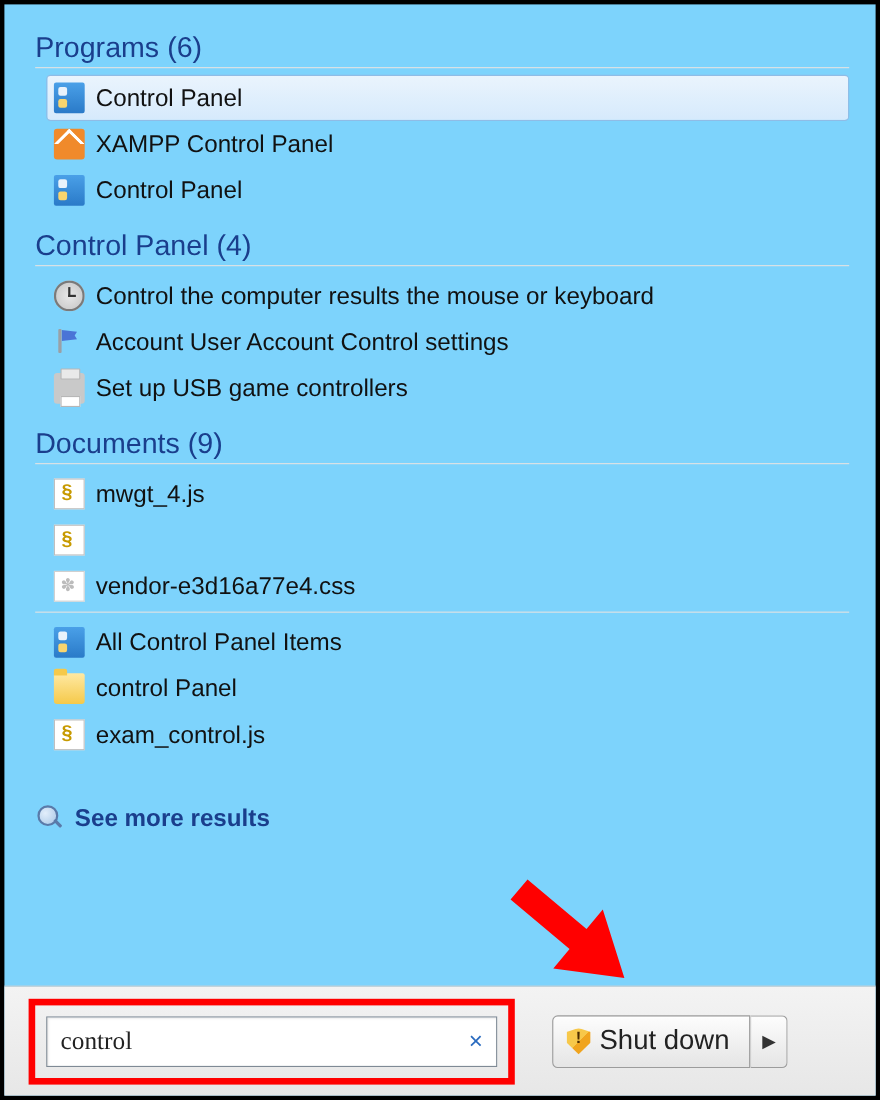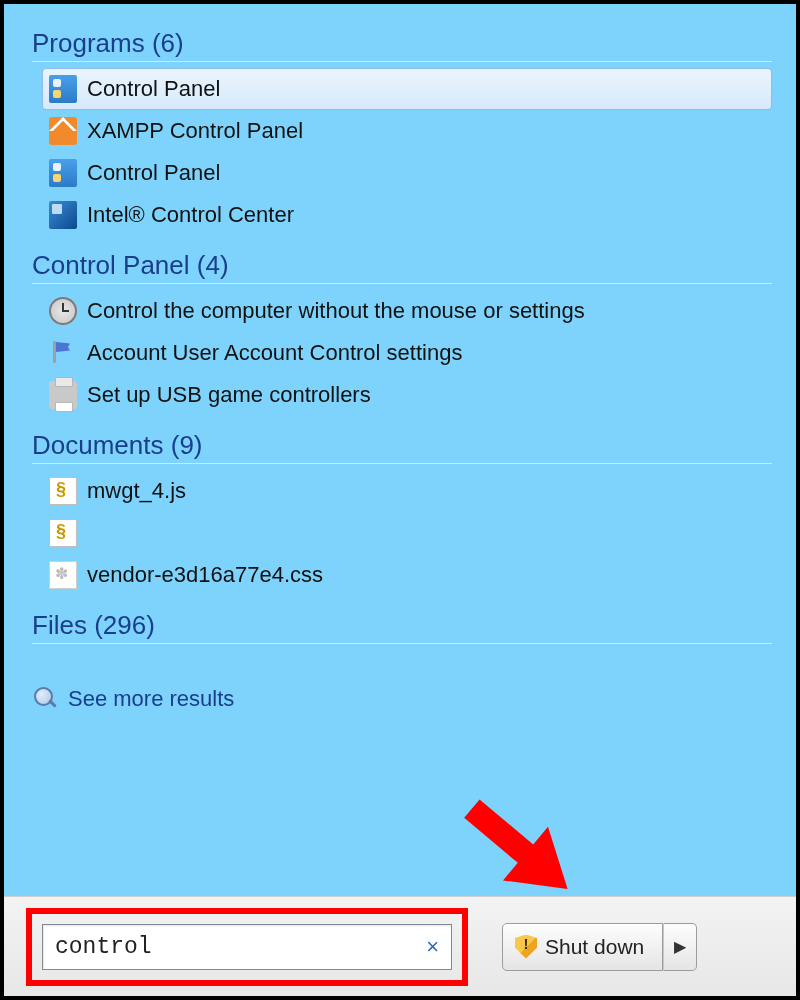--- a/index.html
+++ b/index.html
@@ -81,20 +81,21 @@
   .ico.printer::after  { content:""; position:absolute; left:6px; bottom:-3px; width:16px; height:8px; background:#fff; border:1px solid #b7b7b7; }
   .ico.js { background:#fff; border:1px solid #bfbfbf; }
   .ico.js::before { content:"§"; position:absolute; left:6px; top:1px; font-size:18px; color:#c79a00; font-weight:bold; }
   .ico.css { background:#fff; border:1px solid #d0d0d0; }
   .ico.css::before { content:"✽"; position:absolute; left:5px; top:2px; font-size:16px; color:#bcbcbc; }
   .ico.folder { background:linear-gradient(#ffe9a3,#f5c94a); border-radius:2px 2px 3px 3px; }
   .ico.folder::before { content:""; position:absolute; left:0; top:-4px; width:12px; height:6px; background:#f5c94a; border-radius:2px 2px 0 0; }
   .see-more-row {
     display:flex; align-items:center; gap:10px;
     margin:42px 0 18px 2px;
+    font-weight:bold;
   }
   .see-more-row .magnifier {
     width:24px; height:24px; position:relative;
   }
   .see-more-row .magnifier::before {
     content:""; position:absolute; left:0; top:0; width:15px; height:15px;
     border:2px solid #5a7aa9; border-radius:50%;
     background:radial-gradient(circle at 35% 35%, #e2eefb, #a9c7e6);
   }
   .see-more-row .magnifier::after {
@@ -121,34 +122,34 @@
   .search-box {
     width:410px; height:46px;
     border:1px solid #7f8a95;
     background:#fff;
     display:flex; align-items:center;
     padding:0 10px;
     box-shadow:inset 1px 1px 2px rgba(0,0,0,.1);
   }
   .search-box input {
     border:none; outline:none; flex:1;
-    font-size:23px; font-family:Liberation Mono, monospace; color:#222;
+    font-size:23px; font-family:Liberation Serif, serif; color:#222;
     background:transparent;
   }
   .search-clear {
     color:#2a6bbf; font-size:22px; line-height:1;
     padding:0 2px; cursor:pointer;
   }
   .shutdown-wrap {
     display:flex; align-items:stretch; height:48px;
   }
   .shutdown-btn {
     display:flex; align-items:center; gap:8px;
     padding:0 18px 0 12px;
-    font-size:21px; color:#222;
+    font-size:25px; color:#222;
     background:linear-gradient(#fdfdfd,#e5e5e5);
     border:1px solid #9c9c9c; border-radius:5px 0 0 5px;
     box-shadow:inset 0 1px 0 #fff;
     justify-content:flex-end;
   }
   .shutdown-arrow {
     width:34px;
     display:flex; align-items:center; justify-content:center;
     background:linear-gradient(#fdfdfd,#e5e5e5);
     border:1px solid #9c9c9c; border-left:1px solid #c8c8c8;
@@ -195,35 +196,31 @@
         <span>Control Panel</span>
       </li>
       <li>
         <span class="ico xampp"></span>
         <span>XAMPP Control Panel</span>
       </li>
       <li>
         <span class="ico cp"></span>
         <span>Control Panel</span>
       </li>
-      <li>
-        <span class="ico intel"></span>
-        <span>Intel® Control Center</span>
-      </li>
     </ul>
 
     <div class="section-header">
       <span>Control Panel</span>
       <span class="count">(4)</span>
     </div>
     <hr class="divider">
     <ul class="items">
       <li>
         <span class="ico clock"></span>
-        <span>Control the computer without the mouse or settings</span>
+        <span>Control the computer results the mouse or keyboard</span>
       </li>
       <li>
         <span class="ico flag"></span>
         <span>Account User Account Control settings</span>
       </li>
       <li>
         <span class="ico printer"></span>
         <span>Set up USB game controllers</span>
       </li>
     </ul>
@@ -240,25 +237,35 @@
       </li>
       <li>
         <span class="ico js"></span>
       </li>
       <li>
         <span class="ico css"></span>
         <span>vendor-e3d16a77e4.css</span>
       </li>
     </ul>
 
-    <div class="section-header">
-      <span>Files</span>
-      <span class="count">(296)</span>
-    </div>
-    <hr class="divider">
+    <hr class="divider">
+    <ul class="items">
+      <li>
+        <span class="ico cp"></span>
+        <span>All Control Panel Items</span>
+      </li>
+      <li>
+        <span class="ico folder"></span>
+        <span>control Panel</span>
+      </li>
+      <li>
+        <span class="ico js"></span>
+        <span>exam_control.js</span>
+      </li>
+    </ul>
 
     <div class="see-more-row">
       <span class="magnifier"></span>
       <span class="see-more-link">See more results</span>
     </div>
   </div>
 
   <div class="footer">
     <div class="search-highlight">
       <div class="search-box">

